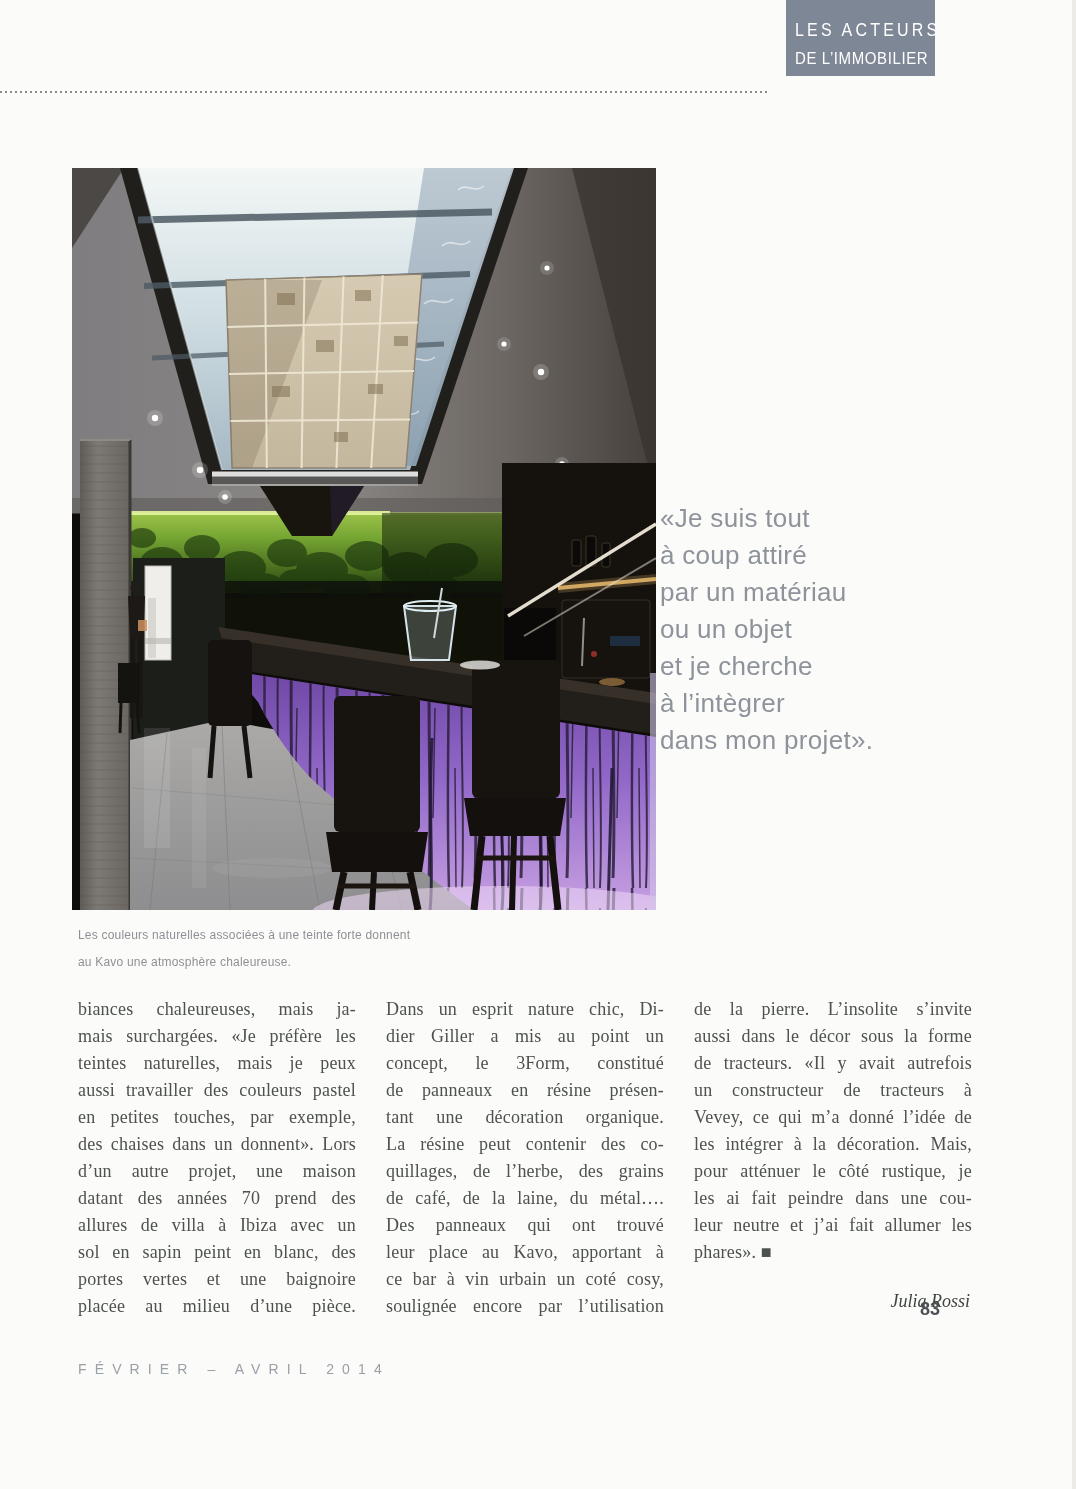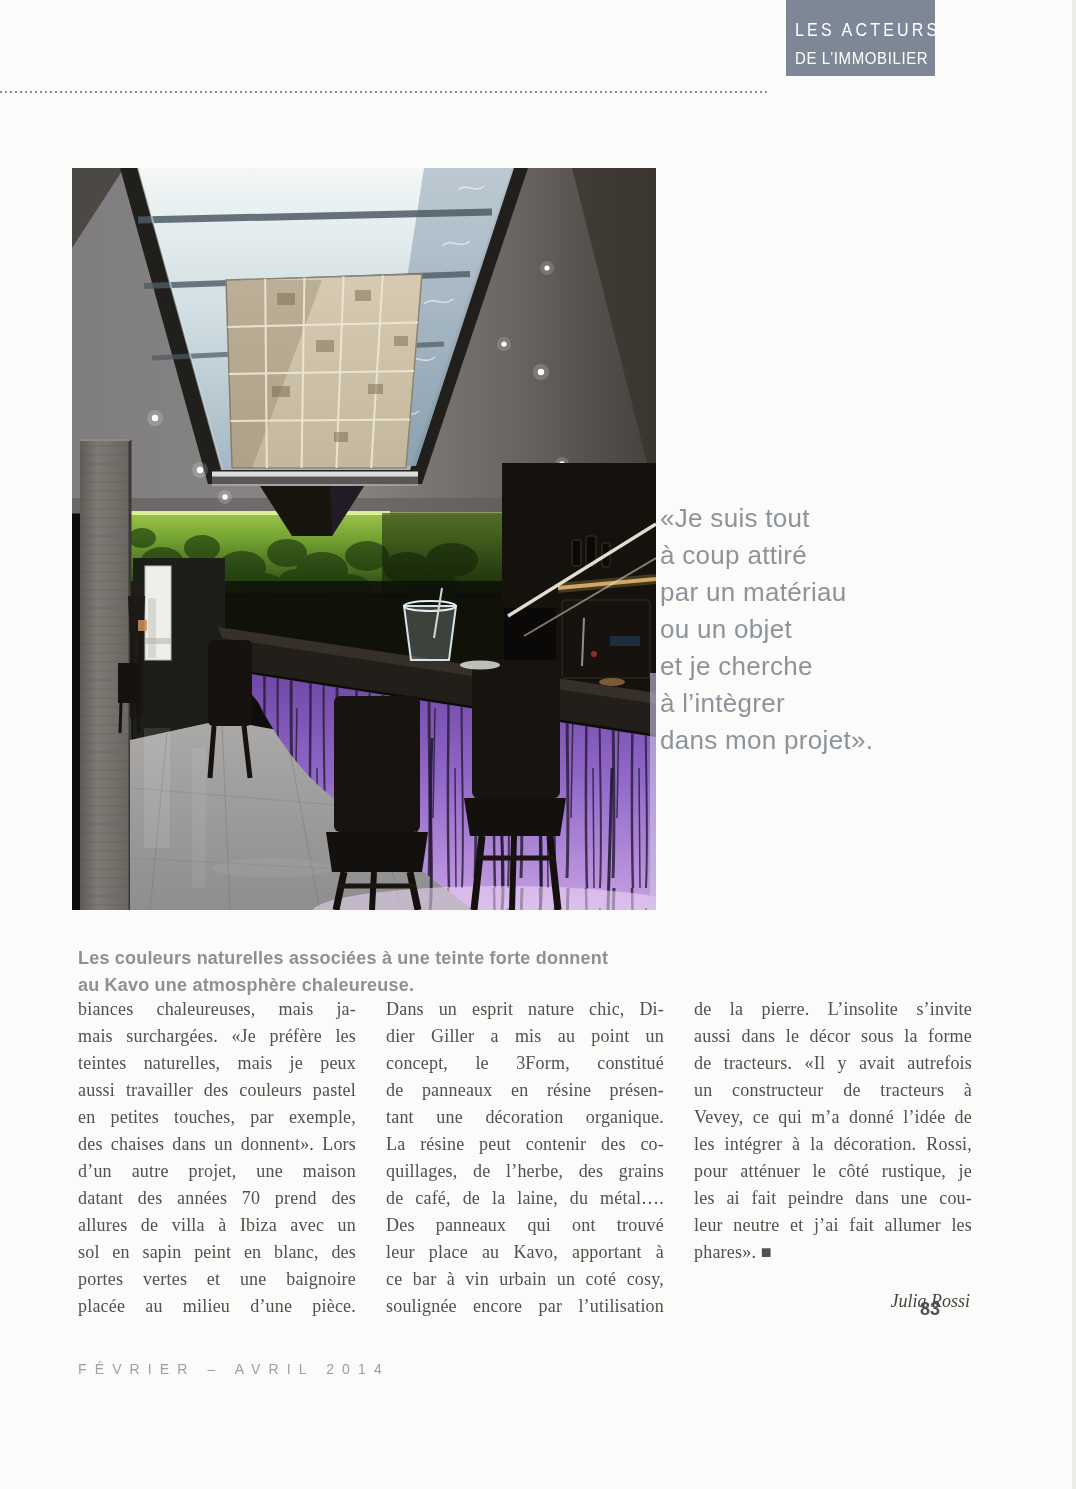--- a/index.html
+++ b/index.html
@@ -29,22 +29,22 @@
   .photo{position:absolute;left:72px;top:168px;width:584px;height:742px;margin:0;}
   .photo svg{display:block;}
   
   .pullquote{
     position:absolute;left:660px;top:500px;width:305px;margin:0;
     font-size:26px;line-height:37px;color:var(--muted-gray,#8e939b);
     white-space:pre-line;letter-spacing:0.3px;
   }
   
   .caption{
-    position:absolute;left:78px;top:945px;width:560px;
-    font-size:18px;line-height:27px;font-weight:bold;
+    position:absolute;left:78px;top:922px;width:560px;
+    font-size:12px;line-height:27px;font-weight:normal;
     color:var(--caption-gray,#8f9095);white-space:pre-line;letter-spacing:0.2px;
   }
   
   .columns{
     position:absolute;left:78px;top:996px;width:862px;
     display:grid;grid-template-columns:278px 278px 278px;column-gap:30px;
   }
   .col{font-family:"Liberation Serif",serif;color:var(--body-text,#4d524e);}
   .tline{
     font-size:18px;line-height:27px;
@@ -404,21 +404,21 @@
         <div class="tline">ce bar à vin urbain un coté cosy,</div>
         <div class="tline tline-last">soulignée encore par l’utilisation</div>
       </div>
     <div class="col">
       <div data-last="left">
           <div class="tline">de la pierre. L’insolite s’invite</div>
           <div class="tline">aussi dans le décor sous la forme</div>
           <div class="tline">de tracteurs. «Il y avait autrefois</div>
           <div class="tline">un constructeur de tracteurs à</div>
           <div class="tline">Vevey, ce qui m’a donné l’idée de</div>
-          <div class="tline">les intégrer à la décoration. Rossi,</div>
+          <div class="tline">les intégrer à la décoration. Mais,</div>
           <div class="tline">pour atténuer le côté rustique, je</div>
           <div class="tline">les ai fait peindre dans une cou-</div>
           <div class="tline">leur neutre et j’ai fait allumer les</div>
           <div class="tline tline-last">phares». ■</div>
         </div>
       <div class="author">Julia Rossi</div>
     </div>
   </main>
 
   <div class="issue">FÉVRIER – AVRIL 2014</div>

